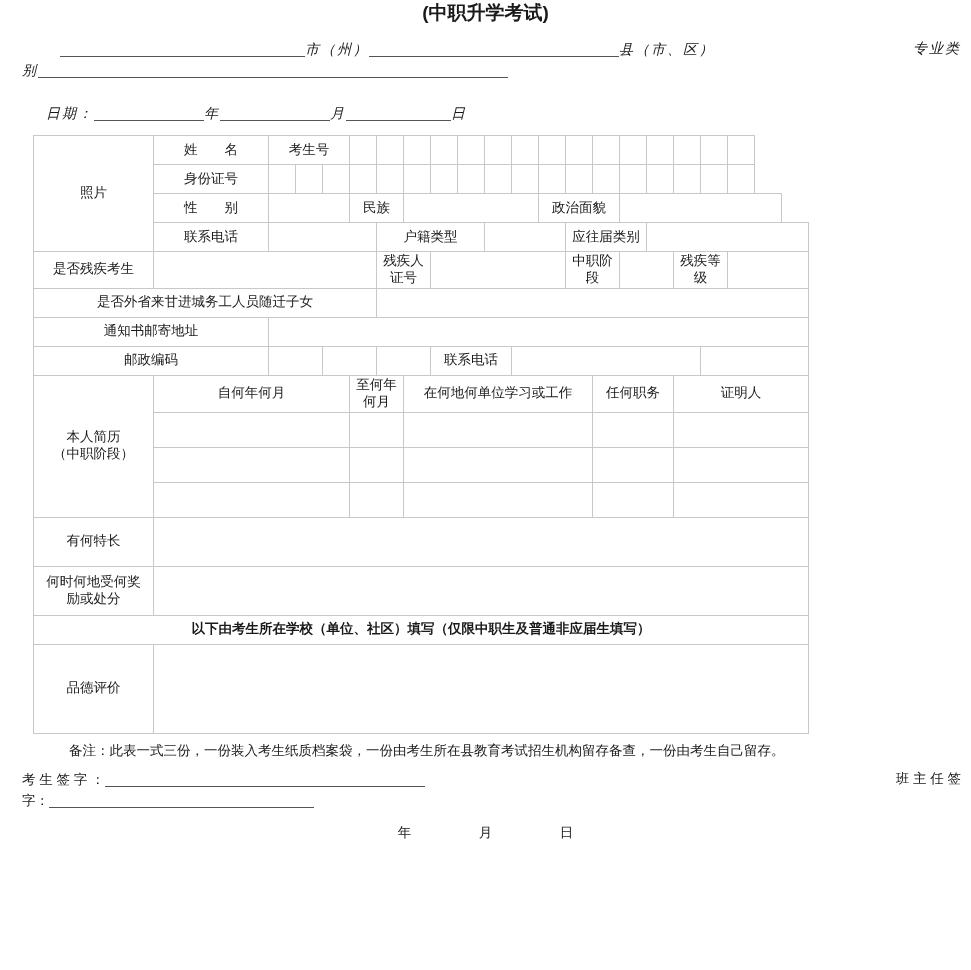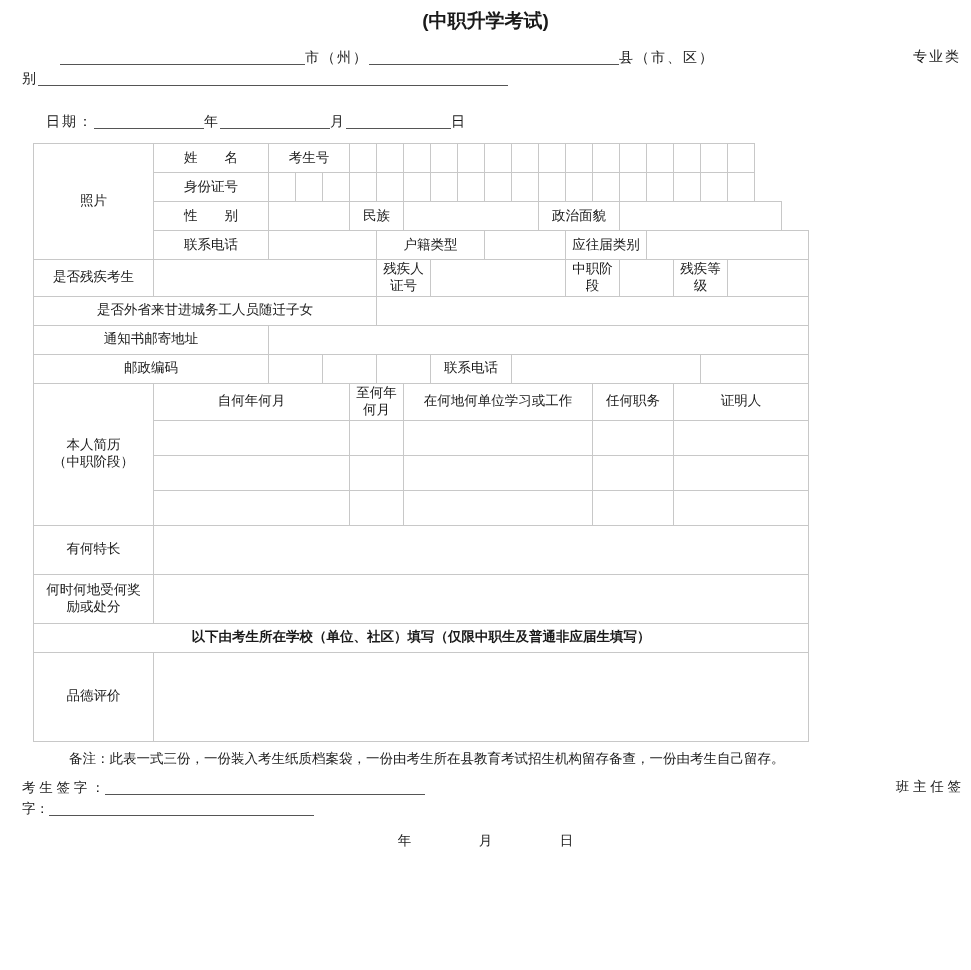--- a/index.html
+++ b/index.html
@@ -17,27 +17,28 @@
     text-align:center;
     font-size:21px;
     font-weight:bold;
     letter-spacing:1px;
     margin-top:8px;
   }
   .title2{
     text-align:center;
     font-size:19px;
     font-weight:bold;
-    margin-top:8px;
+    margin-top:0;
   }
 
   .line-row{
     margin-top:14px;
     font-size:14px;
     white-space:nowrap;
+    font-style:italic;
   }
   .ul{
     display:inline-block;
     border-bottom:1px solid #555;
     height:16px;
     vertical-align:-3px;
   }
   .lbl{letter-spacing:2px;}
 
   .row-a{padding-left:60px;}

